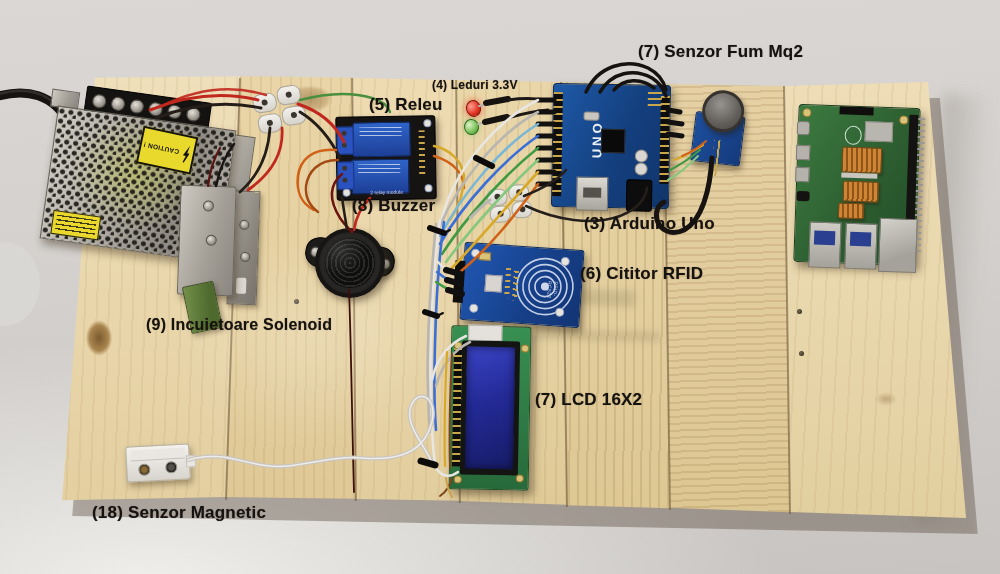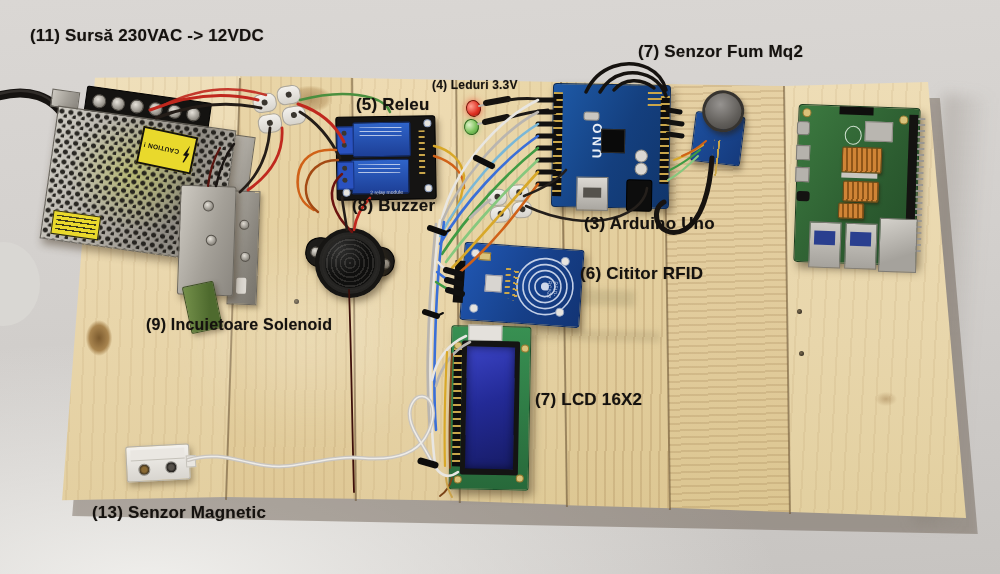--- a/index.html
+++ b/index.html
@@ -376,24 +376,23 @@
     <g>
       <path d="M430 228 L 444 233" stroke="#0d0c0b" stroke-width="6"></path>
       <path d="M425 312 L 437 316" stroke="#0d0c0b" stroke-width="6"></path>
       <path d="M421 461 L 435 465" stroke="#0d0c0b" stroke-width="7"></path>
       <path d="M444 233 L 450 230" stroke="#0d0c0b" stroke-width="2"></path>
       <path d="M437 316 L 443 313" stroke="#0d0c0b" stroke-width="2"></path>
       <path d="M476 158 L 492 166" stroke="#0d0c0b" stroke-width="6"></path>
     </g>
   </svg>
 
-  <div class="lbl" style="left:30px;top:26px;">(11) Sursă 230VAC -&gt; 12VDC</div>
   <div class="lbl" style="left:638px;top:42px;">(7) Senzor Fum Mq2</div>
   <div class="lbl" style="left:432px;top:78px;font-size:12px;">(4) Leduri 3.3V</div>
-  <div class="lbl" style="left:356px;top:95px;">(5) Releu</div>
+  <div class="lbl" style="left:369px;top:95px;">(5) Releu</div>
   <div class="lbl" style="left:352px;top:196px;">(8) Buzzer</div>
   <div class="lbl" style="left:548px;top:214px;padding-left:36px;">(3) Arduino Uno</div>
   <div class="lbl" style="left:580px;top:264px;">(6) Cititor RFID</div>
   <div class="lbl" style="left:146px;top:316px;font-size:16px;">(9) Incuietoare Solenoid</div>
   <div class="lbl" style="left:535px;top:390px;">(7) LCD 16X2</div>
-  <div class="lbl" style="left:92px;top:503px;">(13) Senzor Magnetic</div>
+  <div class="lbl" style="left:92px;top:503px;">(18) Senzor Magnetic</div>
 
 </div>
 
 </body></html>

